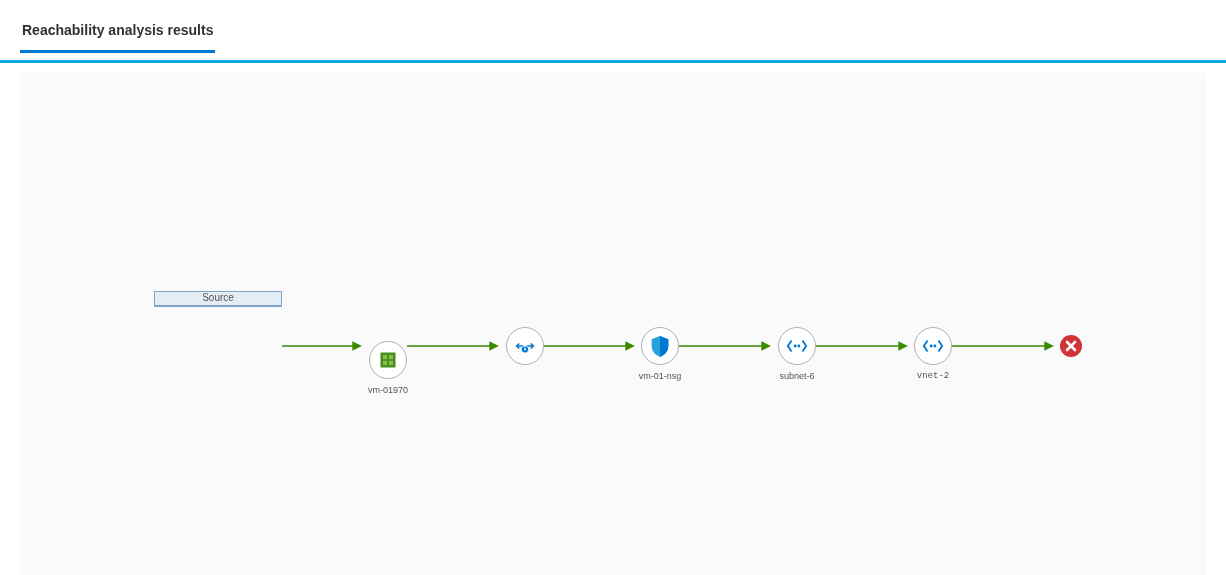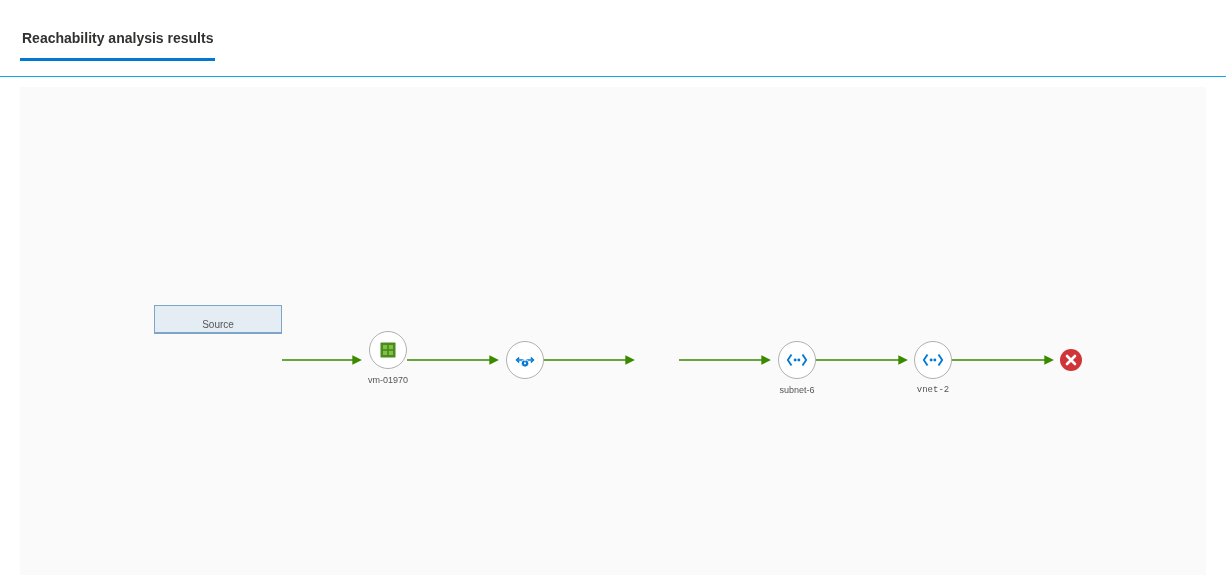--- a/index.html
+++ b/index.html
@@ -7,22 +7,22 @@
     padding: 0;
     font-family: "Segoe UI", Arial, sans-serif;
     font-size: 14px;
     color: #323130;
     background: #ffffff;
     width: 1226px;
   }
   .tabs {
     display: flex;
     gap: 24px;
-    padding: 16px 20px;
-    border-bottom: 1px solid #0ea5e9;
+    padding: 8px 20px;
+    border-bottom: 3px solid #0ea5e9;
     height: 44px;
     align-items: flex-end;
   }
   .tab {
     padding: 10px 2px 12px 2px;
     cursor: pointer;
     font-size: 14px;
     color: #323130;
     border-bottom: 3px solid transparent;
     margin-bottom: -1px;
@@ -45,21 +45,21 @@
     border: 1px solid #7ea4c8;
     background: #ffffff;
     box-sizing: border-box;
   }
   .source-header {
     background: #e4ecf4;
     border-bottom: 1px solid #7ea4c8;
     text-align: center;
     font-size: 10px;
     color: #555;
-    padding: 13px 0 2px 0;
+    padding: 0 0 2px 0;
   }
   .node {
     position: absolute;
     display: flex;
     flex-direction: column;
     align-items: center;
     width: 80px;
   }
   .node.inline {
     position: static;
@@ -110,21 +110,21 @@
     <span>Reachability analysis results</span>
   </div>
 </div>
 
 <div class="canvas">
 
   <div class="source-box">
     <div class="source-header">Source</div>
   </div>
 
-  <div class="node" style="left:328px; top:244px;">
+  <div class="node" style="left:328px; top:268px;">
     <div class="node-ico">
       <svg width="20" height="20" viewBox="0 0 24 24">
         <rect x="3" y="3" width="18" height="18" rx="1" fill="#4a8a1e"></rect>
         <rect x="6" y="6" width="5" height="5" fill="#7fc241"></rect>
         <rect x="13" y="6" width="5" height="5" fill="#7fc241"></rect>
         <rect x="6" y="13" width="5" height="5" fill="#7fc241"></rect>
         <rect x="13" y="13" width="5" height="5" fill="#7fc241"></rect>
       </svg>
     </div>
     <div class="node-label">vm-01970</div>
@@ -137,20 +137,29 @@
         <path d="M5 9 L2 12 L5 15" fill="none" stroke="#0078d4" stroke-width="2"></path>
         <path d="M19 9 L22 12 L19 15" fill="none" stroke="#0078d4" stroke-width="2"></path>
         <circle cx="12" cy="16" r="4.5" fill="#0078d4" stroke="#ffffff" stroke-width="1"></circle>
         <circle cx="12" cy="16" r="1.3" fill="#ffffff"></circle>
         <rect x="11.2" y="11" width="1.6" height="2.5" fill="#ffffff"></rect>
       </svg>
     </div>
     <div class="node-label"></div>
   </div>
 
+  <div class="node" style="left:600px; top:254px;">
+    <div class="node-ico">
+      <svg width="20" height="22" viewBox="0 0 24 26">
+        <path d="M12 1 L22 5 V13 C22 20 17 24 12 26 C7 24 2 20 2 13 V5 Z" fill="#28a3dd"></path>
+        <path d="M12 1 L22 5 V13 C22 20 17 24 12 26 V1 Z" fill="#0078d4"></path>
+      </svg>
+    </div>
+    <div class="node-label">vm-01-nsg</div>
+  </div>
 
   <div class="node" style="left:737px; top:254px;">
     <div class="node-ico">
       <svg width="22" height="18" viewBox="0 0 24 18">
         <path d="M6 3 L2 9 L6 15" fill="none" stroke="#0078d4" stroke-width="2"></path>
         <path d="M18 3 L22 9 L18 15" fill="none" stroke="#0078d4" stroke-width="2"></path>
         <circle cx="10" cy="9" r="1.6" fill="#0078d4"></circle>
         <circle cx="14" cy="9" r="1.6" fill="#0078d4"></circle>
       </svg>
     </div>

